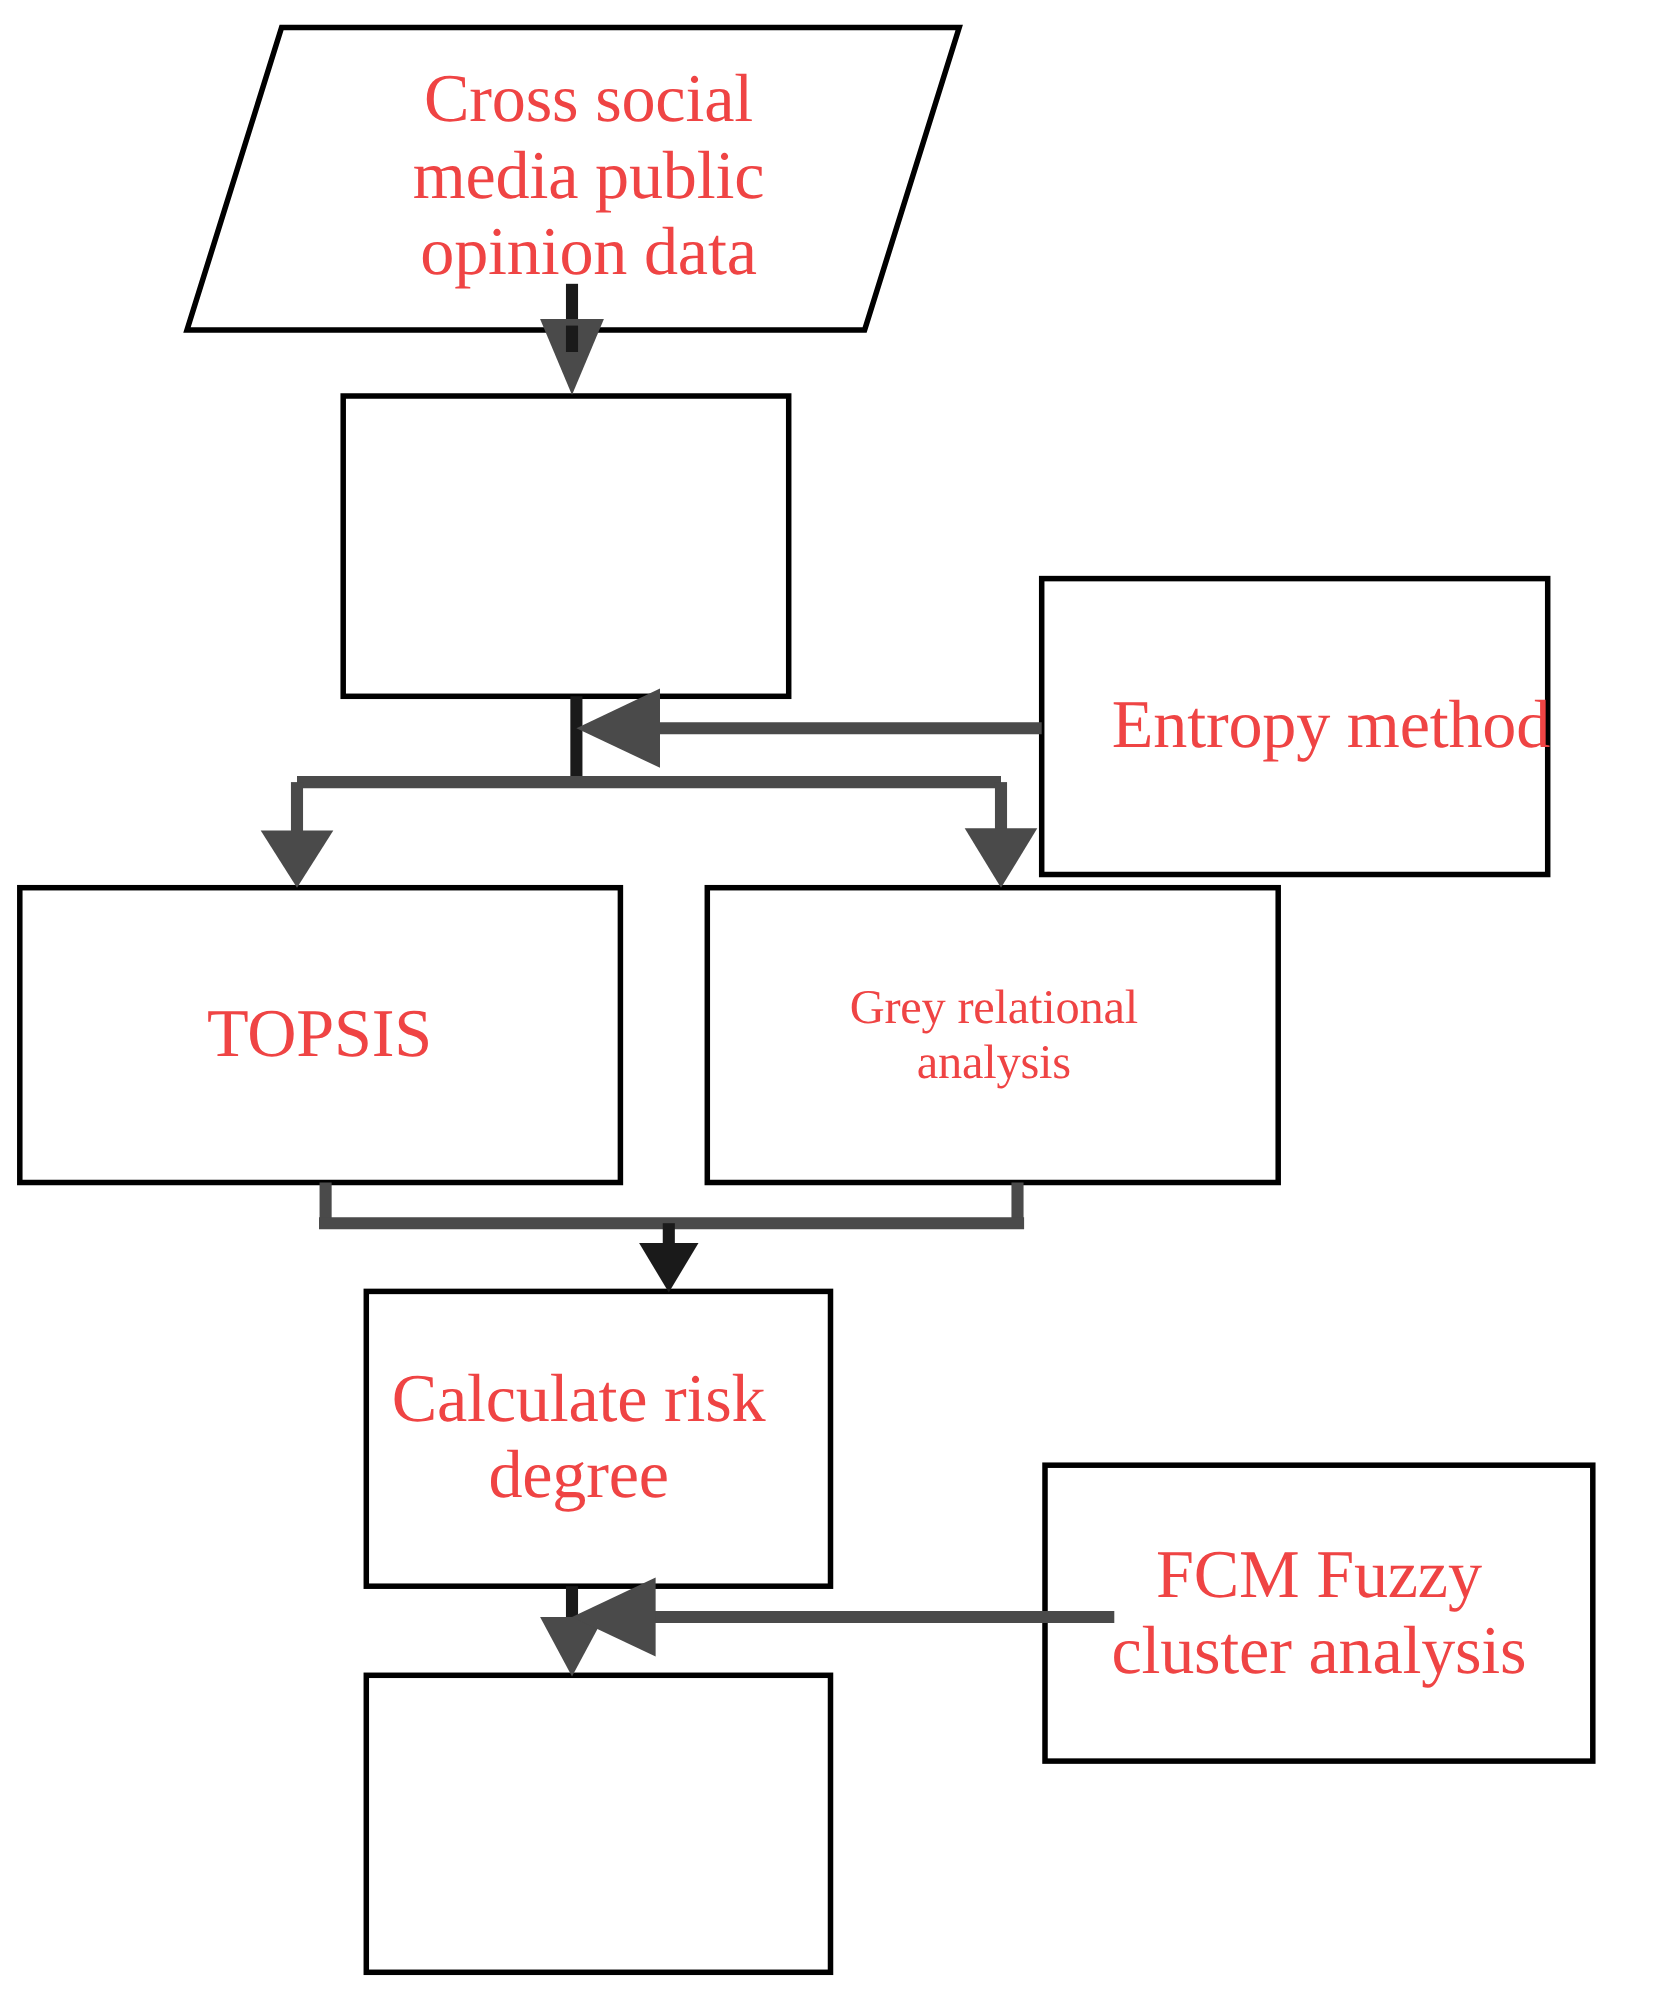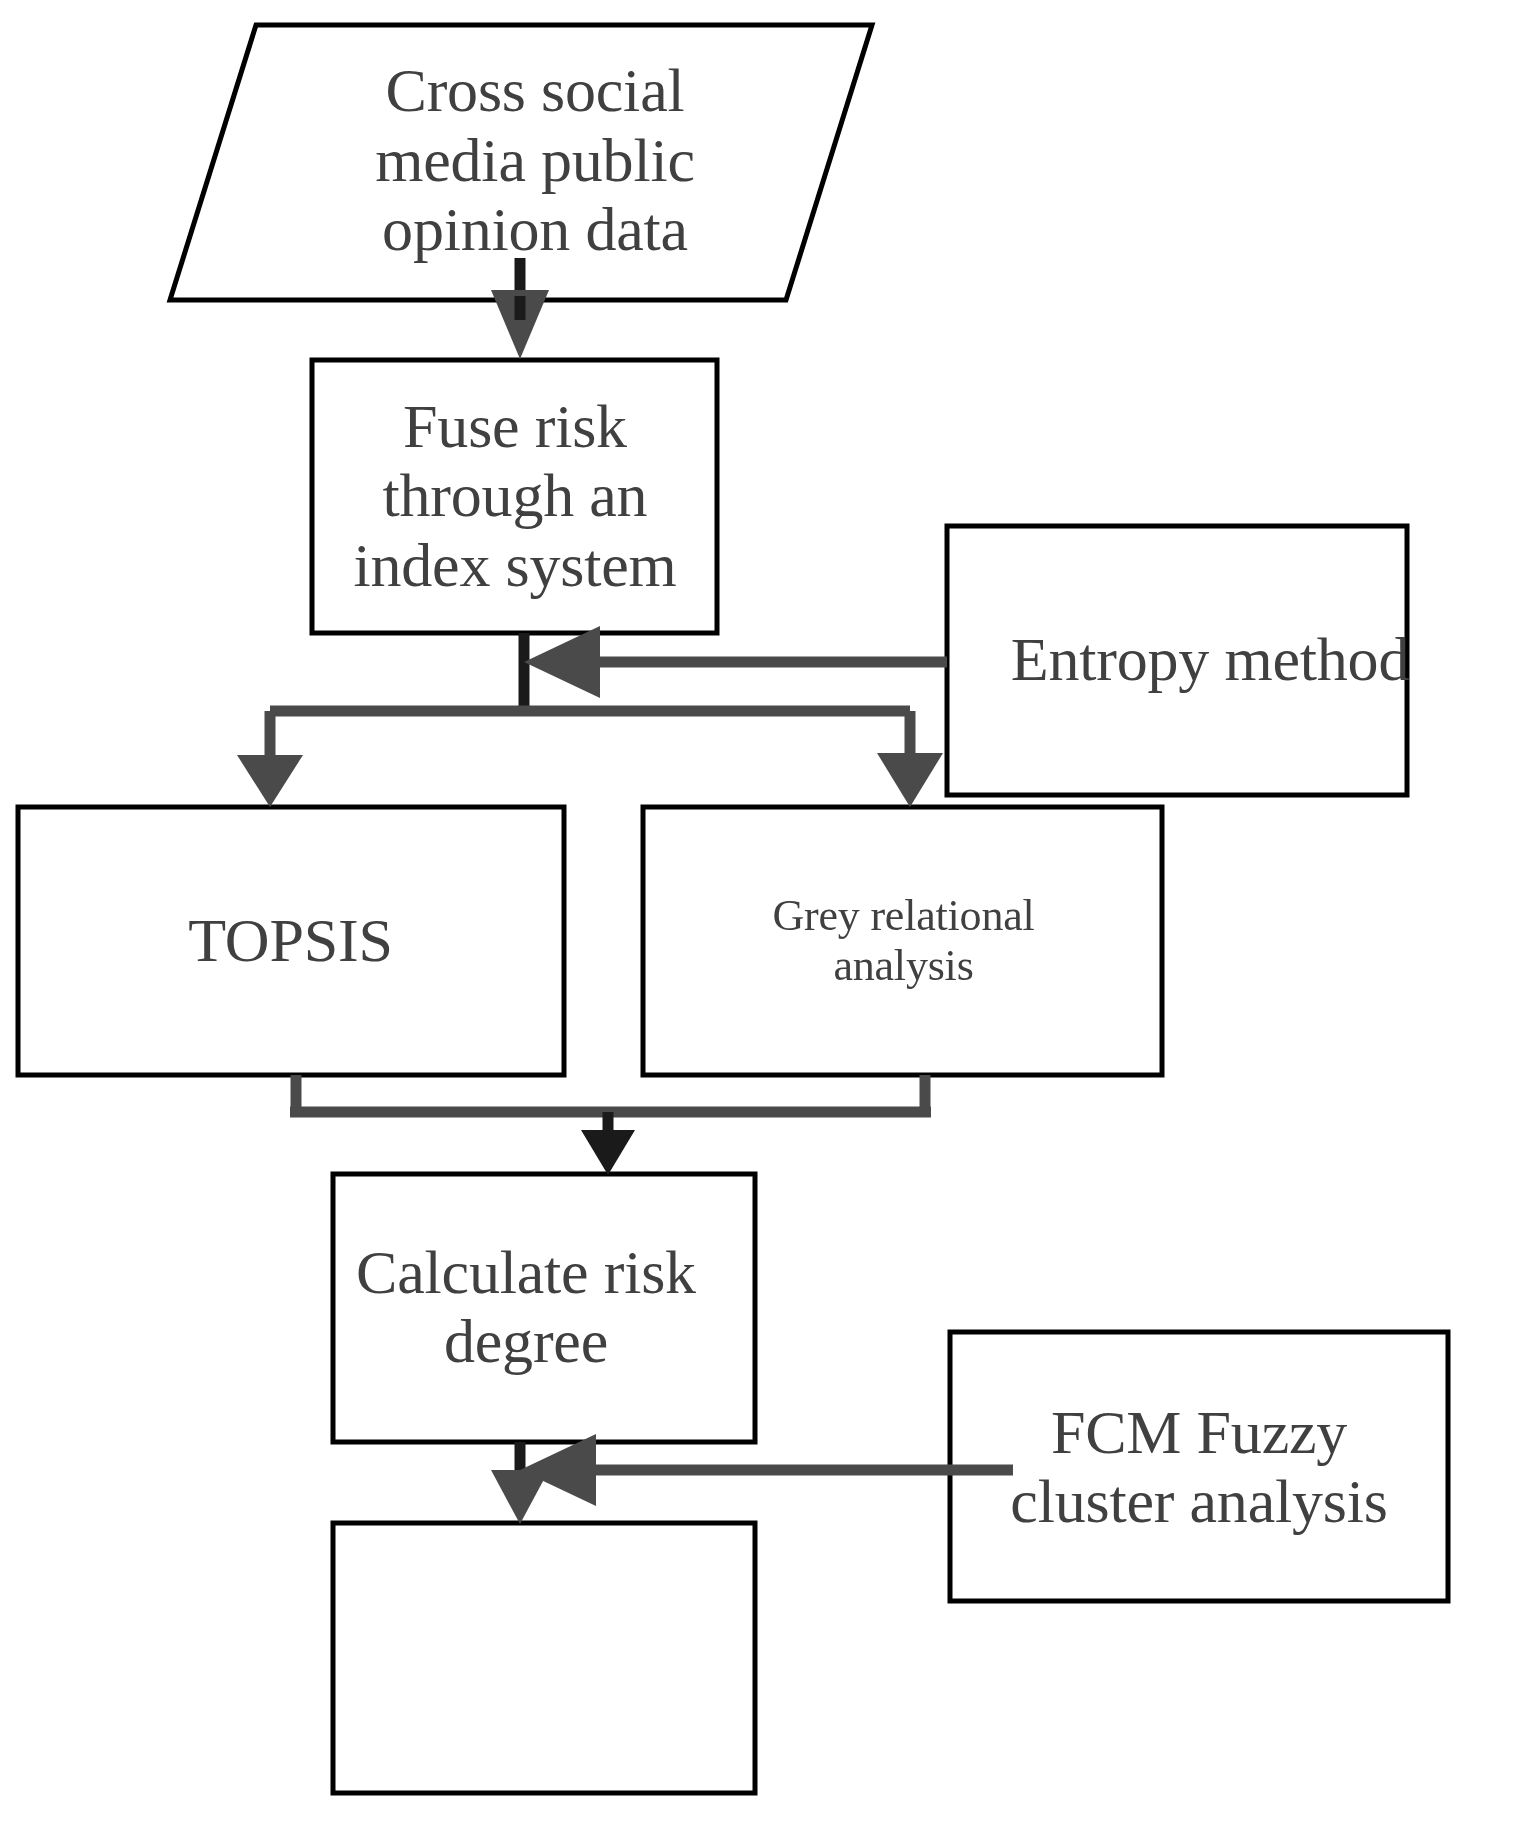--- a/index.html
+++ b/index.html
@@ -48,21 +48,21 @@
   }
   .arrow-head-dark {
     fill: #1a1a1a;
   }
   .node-label {
     position: absolute;
     display: flex;
     align-items: center;
     justify-content: center;
     text-align: center;
-    color: #404040;
+    color: #ef4444;
     font-family: "Liberation Serif", "DejaVu Serif", serif;
     font-weight: 400;
     line-height: 1.12;
     letter-spacing: -0.2px;
     white-space: pre-line;
     pointer-events: none;
   }
   .lbl-input      { left: 255px;  top: 18px;   width: 560px; height: 285px; font-size: 62px; }
   .lbl-fuse       { left: 315px;  top: 360px;  width: 400px; height: 272px; font-size: 62px; }
   .lbl-entropy    { left: 980px;  top: 525px;  width: 460px; height: 270px; font-size: 62px; }
@@ -142,23 +142,20 @@
       <line class="conn-line" x1="1013" y1="1470" x2="590" y2="1470"></line>
       <polygon class="arrow-head" points="520,1470 596,1434 596,1506"></polygon>
     </g>
 
   </svg>
 
   <div class="node-label lbl-input">Cross social
 media public
 opinion data</div>
 
-  <div class="node-label lbl-fuse">Fuse risk
-through an
-index system</div>
 
   <div class="node-label lbl-entropy">Entropy method</div>
 
   <div class="node-label lbl-topsis">TOPSIS</div>
 
   <div class="node-label lbl-grey">Grey relational
 analysis</div>
 
   <div class="node-label lbl-calc">Calculate risk
 degree</div>

